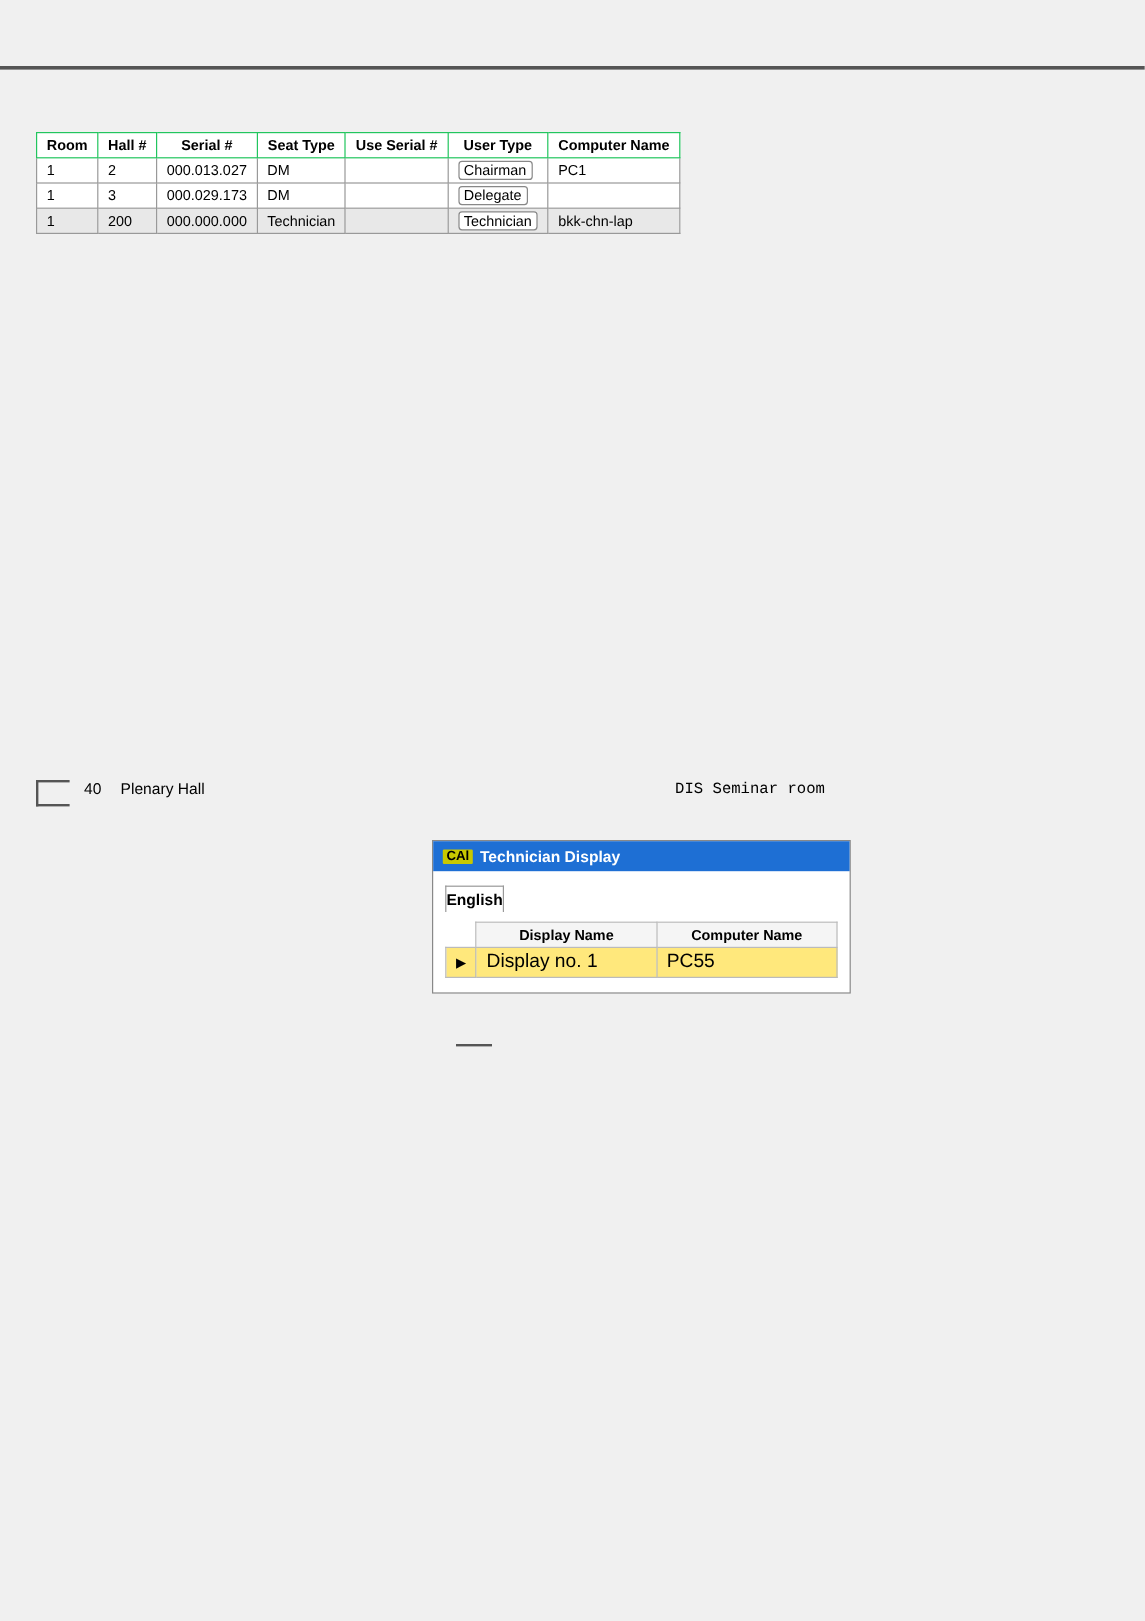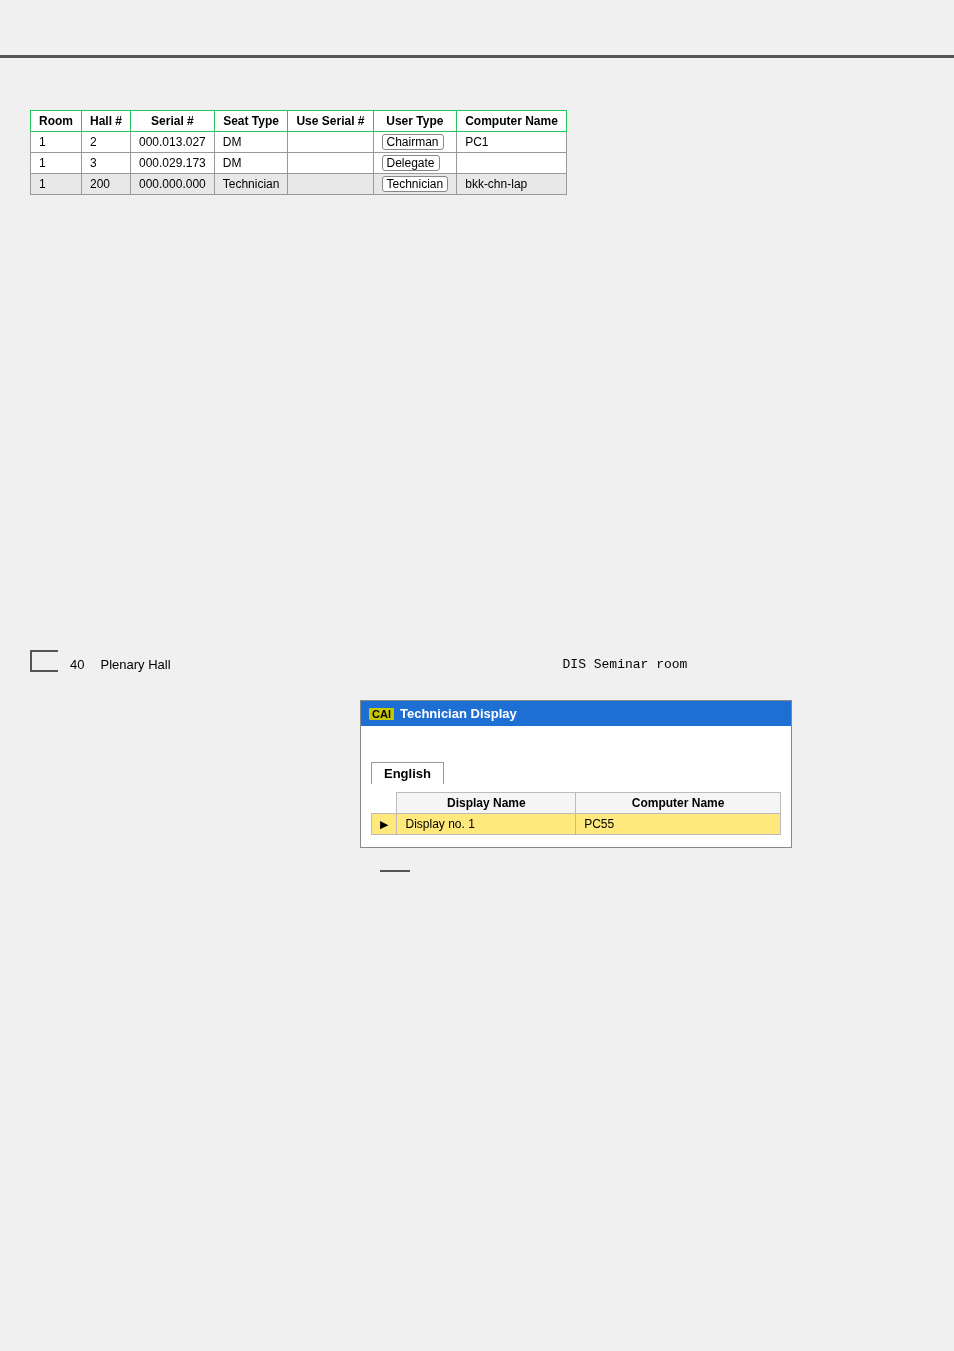--- a/index.html
+++ b/index.html
@@ -77,21 +77,21 @@
       border: 2px solid #555;
       border-right: none;
       position: relative;
     }
 
     
     .conference-panel {
       position: absolute;
       top: 700px;
       left: 360px;
-      width: 432px;
+      width: 349px;
       border: 1px solid #888;
       background: #fff;
     }
 
     .conference-panel-title {
       background: #1e6fd4;
       color: #fff;
       font-weight: bold;
       font-size: 13px;
       padding: 5px 8px;
@@ -110,45 +110,44 @@
     }
 
     .conference-panel-body {
       padding: 12px 10px;
     }
 
     .english-tab {
       display: inline-block;
       border: 1px solid #999;
       border-bottom: none;
-      padding: 3px 12px;
+      padding: 3px 0;
       background: #fff;
       font-size: 13px;
       font-weight: bold;
       margin-bottom: 8px;
-      margin-top: 24px;
     }
 
     .display-table {
       width: 100%;
       border-collapse: collapse;
     }
 
     .display-table th {
       border: 1px solid #bbb;
       padding: 3px 8px;
       font-size: 12px;
       background: #f5f5f5;
       font-weight: bold;
     }
 
     .display-table td {
       border: 1px solid #bbb;
       padding: 3px 8px;
-      font-size: 12px;
+      font-size: 16px;
     }
 
     .display-table .arrow-cell {
       width: 16px;
       text-align: center;
       font-size: 11px;
     }
 
     .display-table .selected-row td {
       background: #ffe87c;
@@ -216,21 +215,21 @@
             <td></td>
             <td><span class="user-type-badge">Technician</span></td>
             <td>bkk-chn-lap</td>
           </tr>
         </tbody>
     </table>
   </div>
 
 </div>
 
-<div style="position: absolute; top: 650px; left: 30px; display: flex; align-items: flex-end; gap: 12px;">
+<div style="position: absolute; top: 650px; left: 30px; display: flex; align-items: flex-start; gap: 12px;">
   <div class="room-icon"></div>
   <span>40</span>
   <span style="margin-left: 4px;">Plenary Hall</span>
   <span style="margin-left: 380px; font-size:13px;font-family:Liberation Mono, monospace;">DIS Seminar room</span>
 </div>
 
 <div class="conference-panel">
   <div class="conference-panel-title">
     <span class="panel-icon">CAl</span>
     <span>Technician Display</span>

